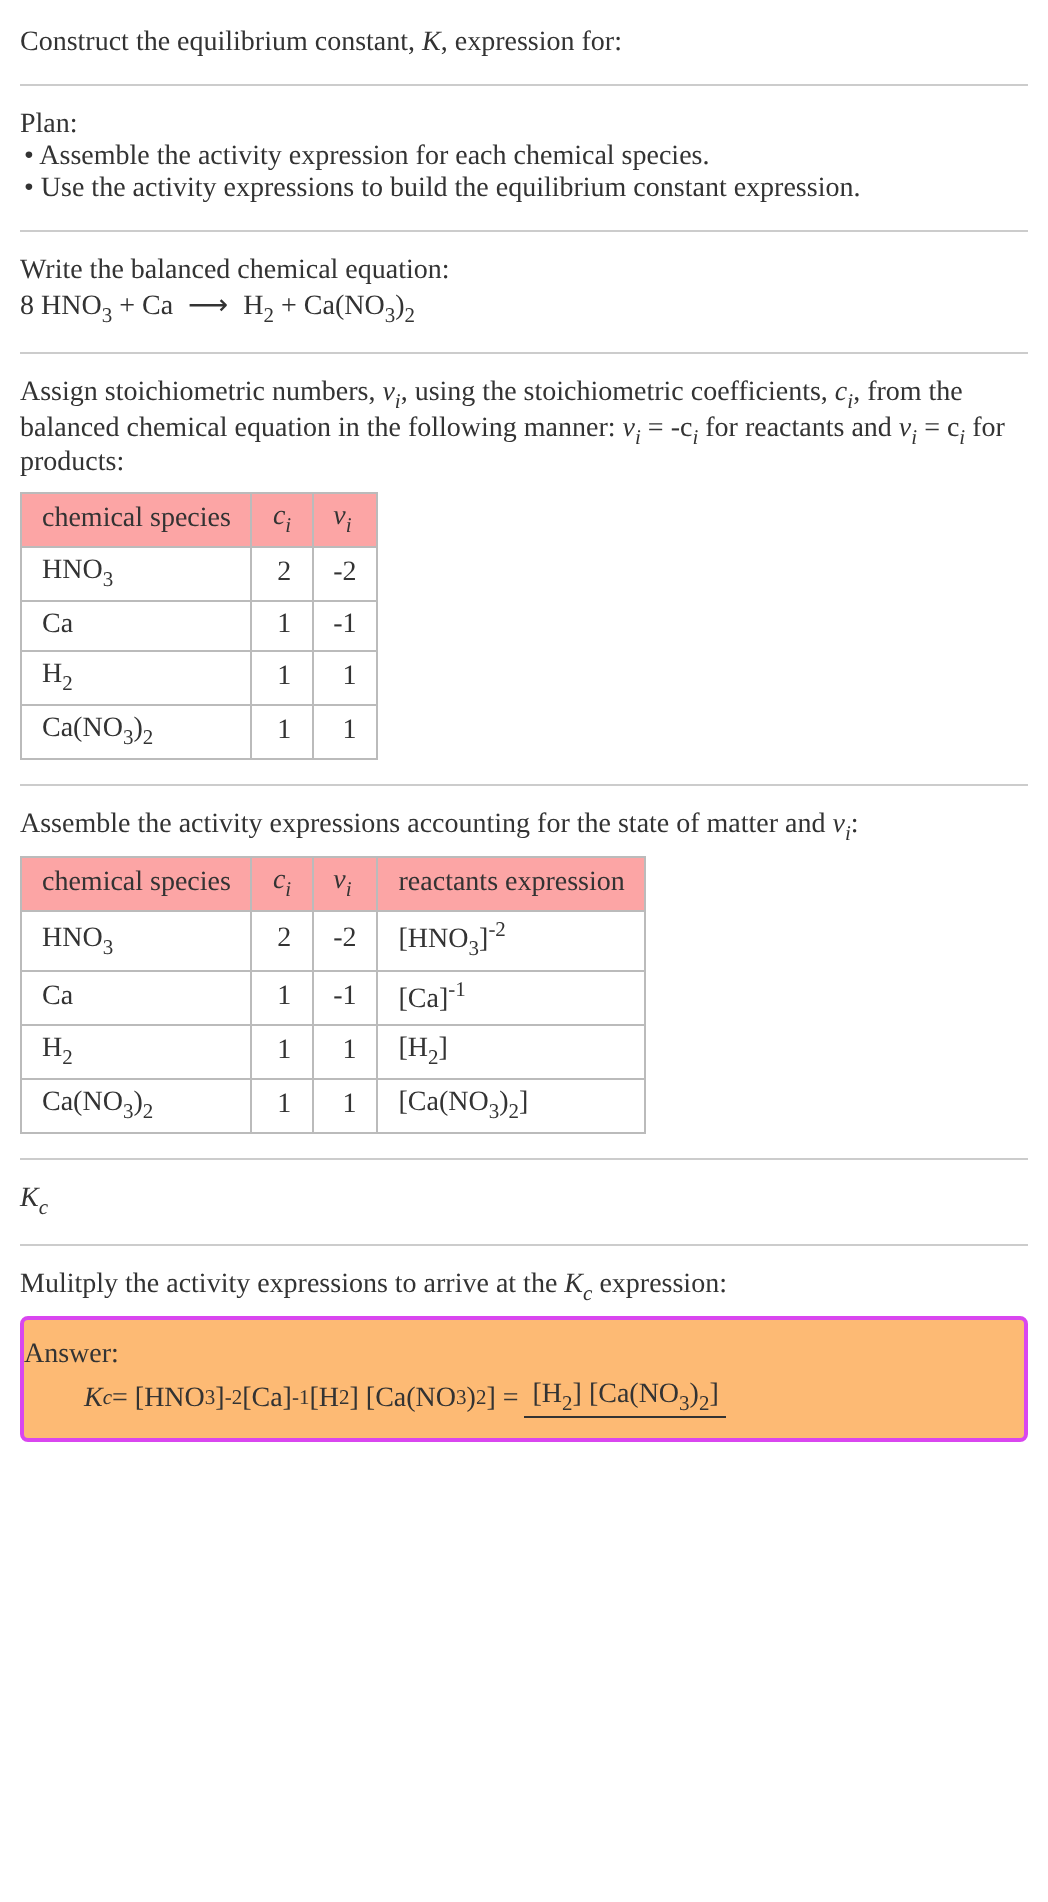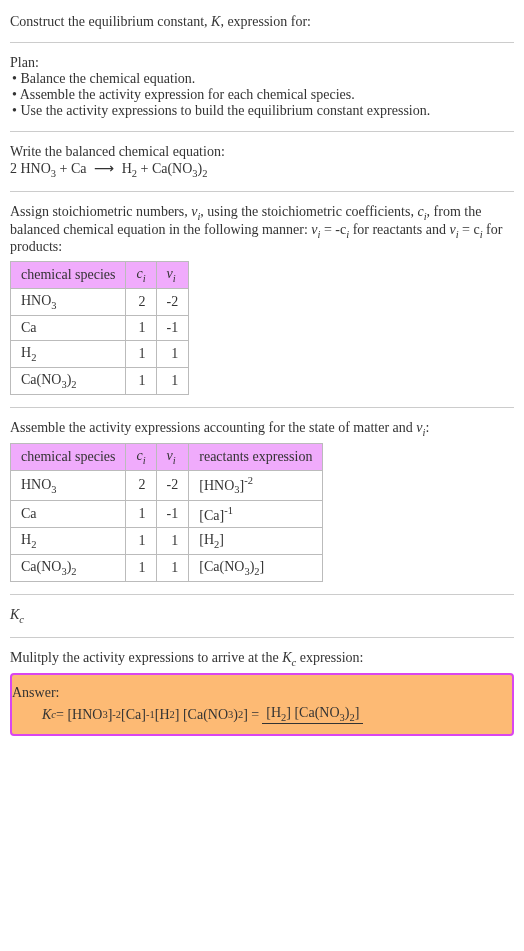--- a/index.html
+++ b/index.html
@@ -27,21 +27,21 @@
     table {
       border-collapse: collapse;
       margin-top: 6px;
     }
     th, td {
       border: 1px solid #bbb;
       padding: 4px 10px;
       text-align: left;
       font-weight: normal;
     }
-    th { background: #f0abfc; }
+    th { background: #fca5a5; }
     td.num { text-align: right; }
     .answer-box {
       background: #fdba74;
       border: 2px solid #d946ef;
       border-radius: 4px;
       padding: 10px 0;
       margin-top: 6px;
     }
     .frac {
       display: inline-block;
@@ -67,31 +67,30 @@
 <body>
 
 <div class="section">
   <span>Construct the equilibrium constant, </span><span class="italic">K</span><span>, expression for:</span><br>
 </div>
 
 <hr class="divider">
 
 <div class="section">
   <div>Plan:</div>
-  <div class="bullet">• Balance the chemical equation.</div>
   <div class="bullet">• Assemble the activity expression for each chemical species.</div>
   <div class="bullet">• Use the activity expressions to build the equilibrium constant expression.</div>
 </div>
 
 <hr class="divider">
 
 <div class="section">
   <div>Write the balanced chemical equation:</div>
   <span class="formula">
-    <span>2 HNO</span><sub>3</sub><span> + Ca</span>
+    <span>8 HNO</span><sub>3</sub><span> + Ca</span>
     <span class="arrow">⟶</span>
     <span>H</span><sub>2</sub><span> + Ca(NO</span><sub>3</sub><span>)</span><sub>2</sub>
   </span>
 </div>
 
 <hr class="divider">
 
 <div class="section">
   <span>Assign stoichiometric numbers, </span><span class="italic">ν</span><sub class="italic">i</sub><span>, using the stoichiometric coefficients, </span><span class="italic">c</span><sub class="italic">i</sub><span>, from the balanced chemical equation in the following manner: </span><span class="italic">ν</span><sub class="italic">i</sub><span> = -c</span><sub class="italic">i</sub><span> for reactants and </span><span class="italic">ν</span><sub class="italic">i</sub><span> = c</span><sub class="italic">i</sub><span> for products:</span>
 

